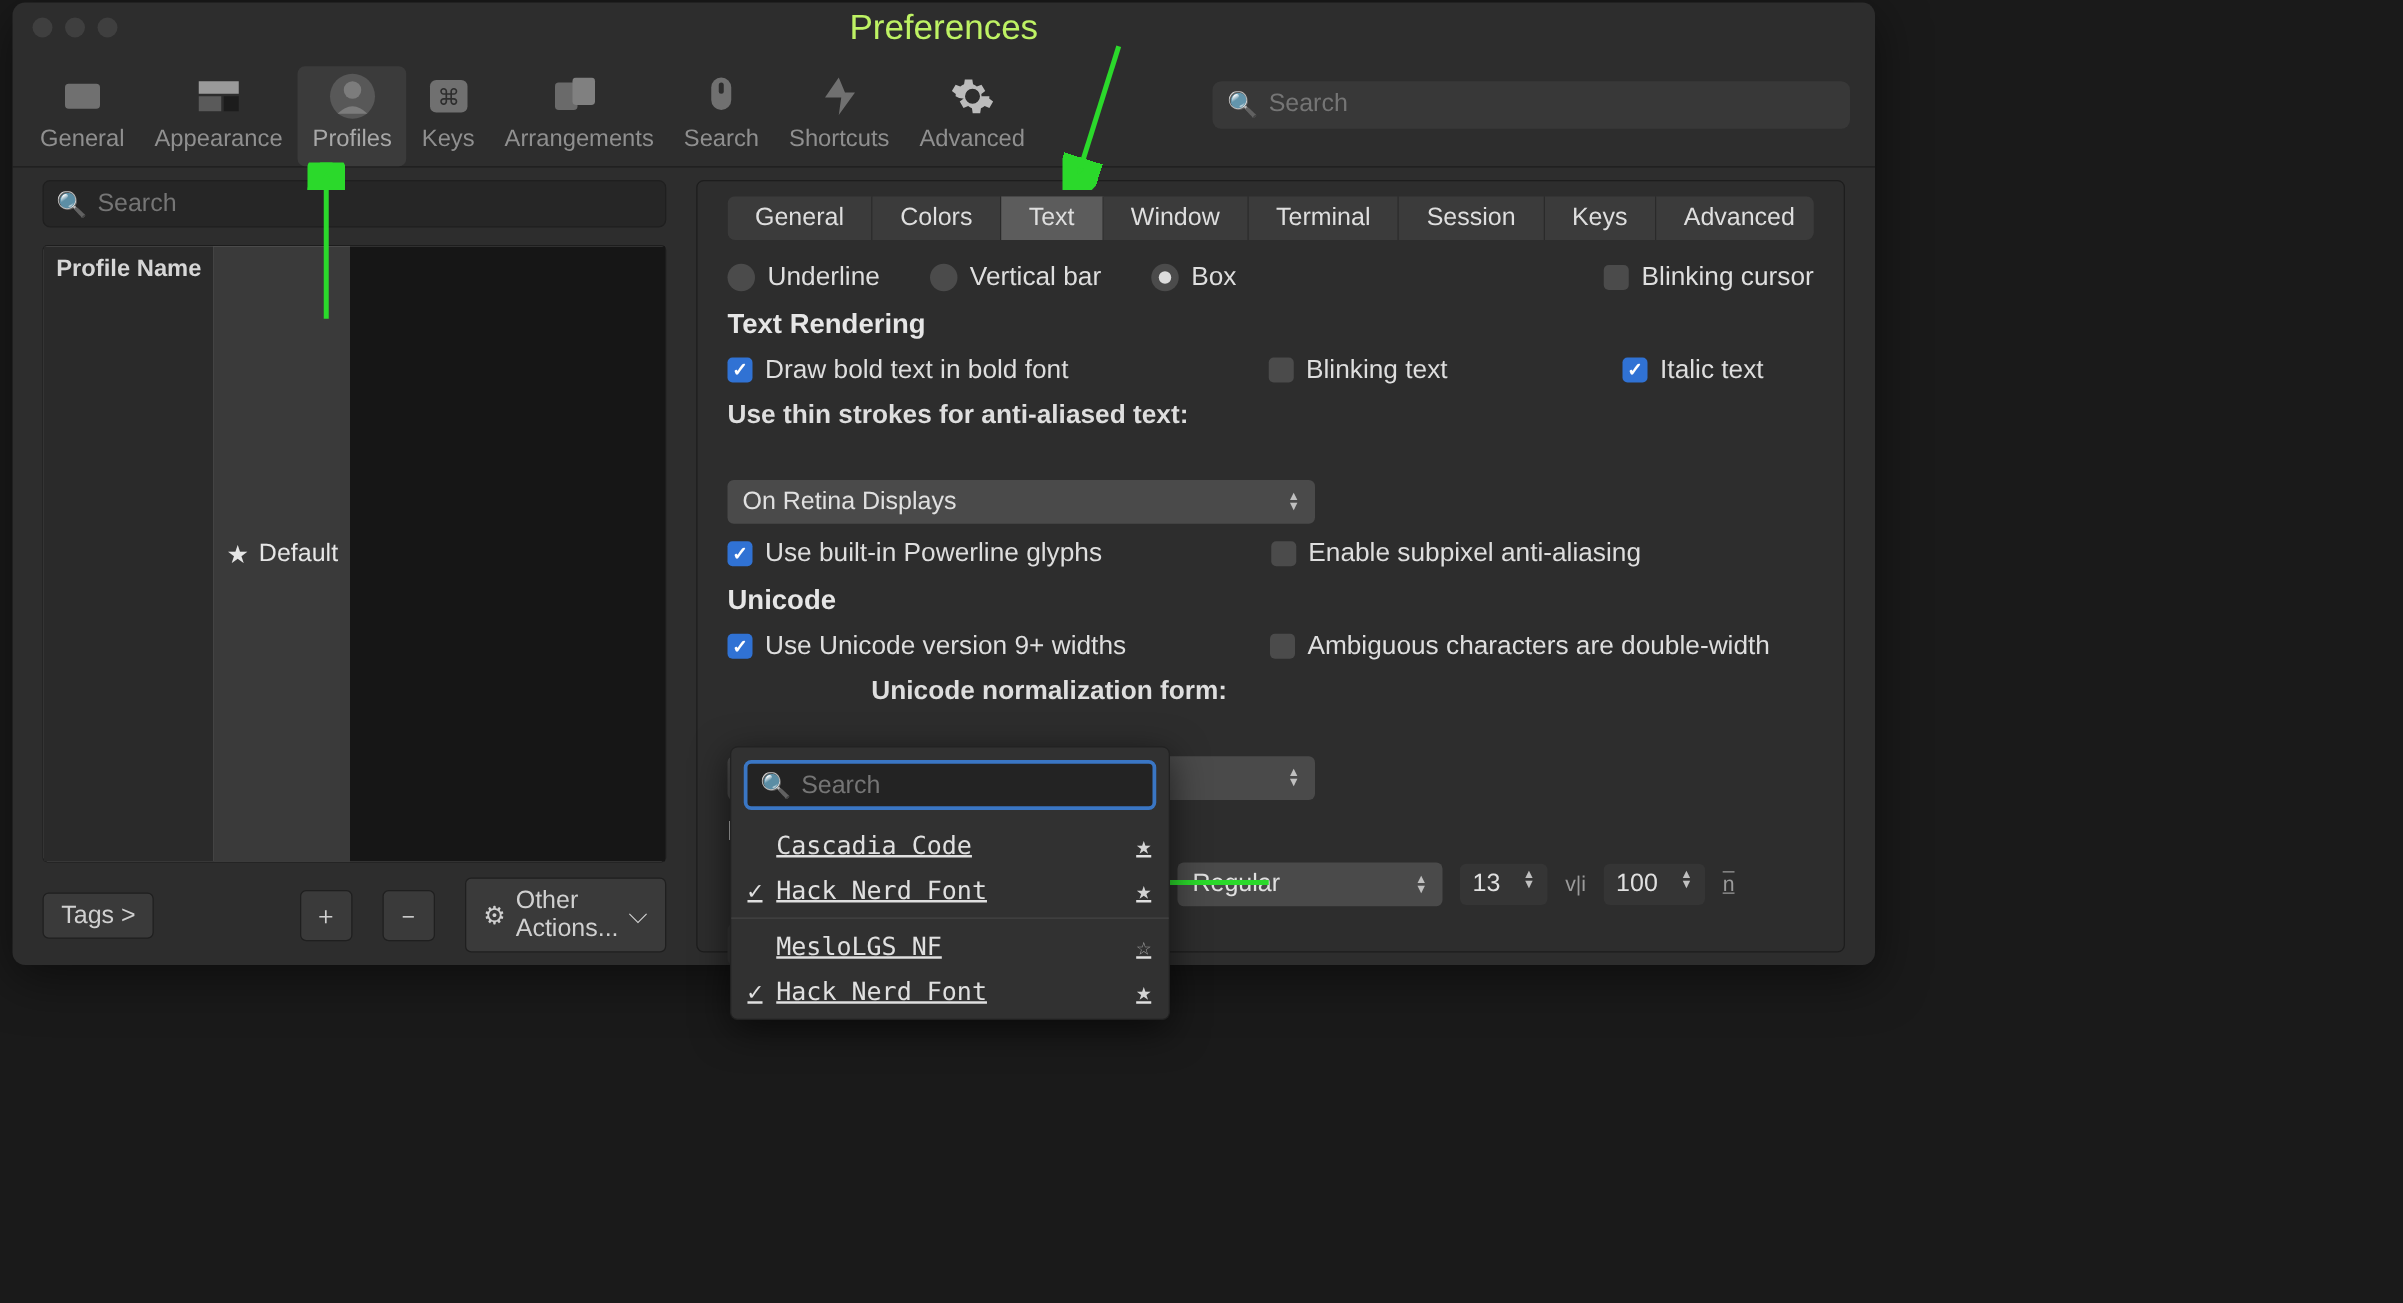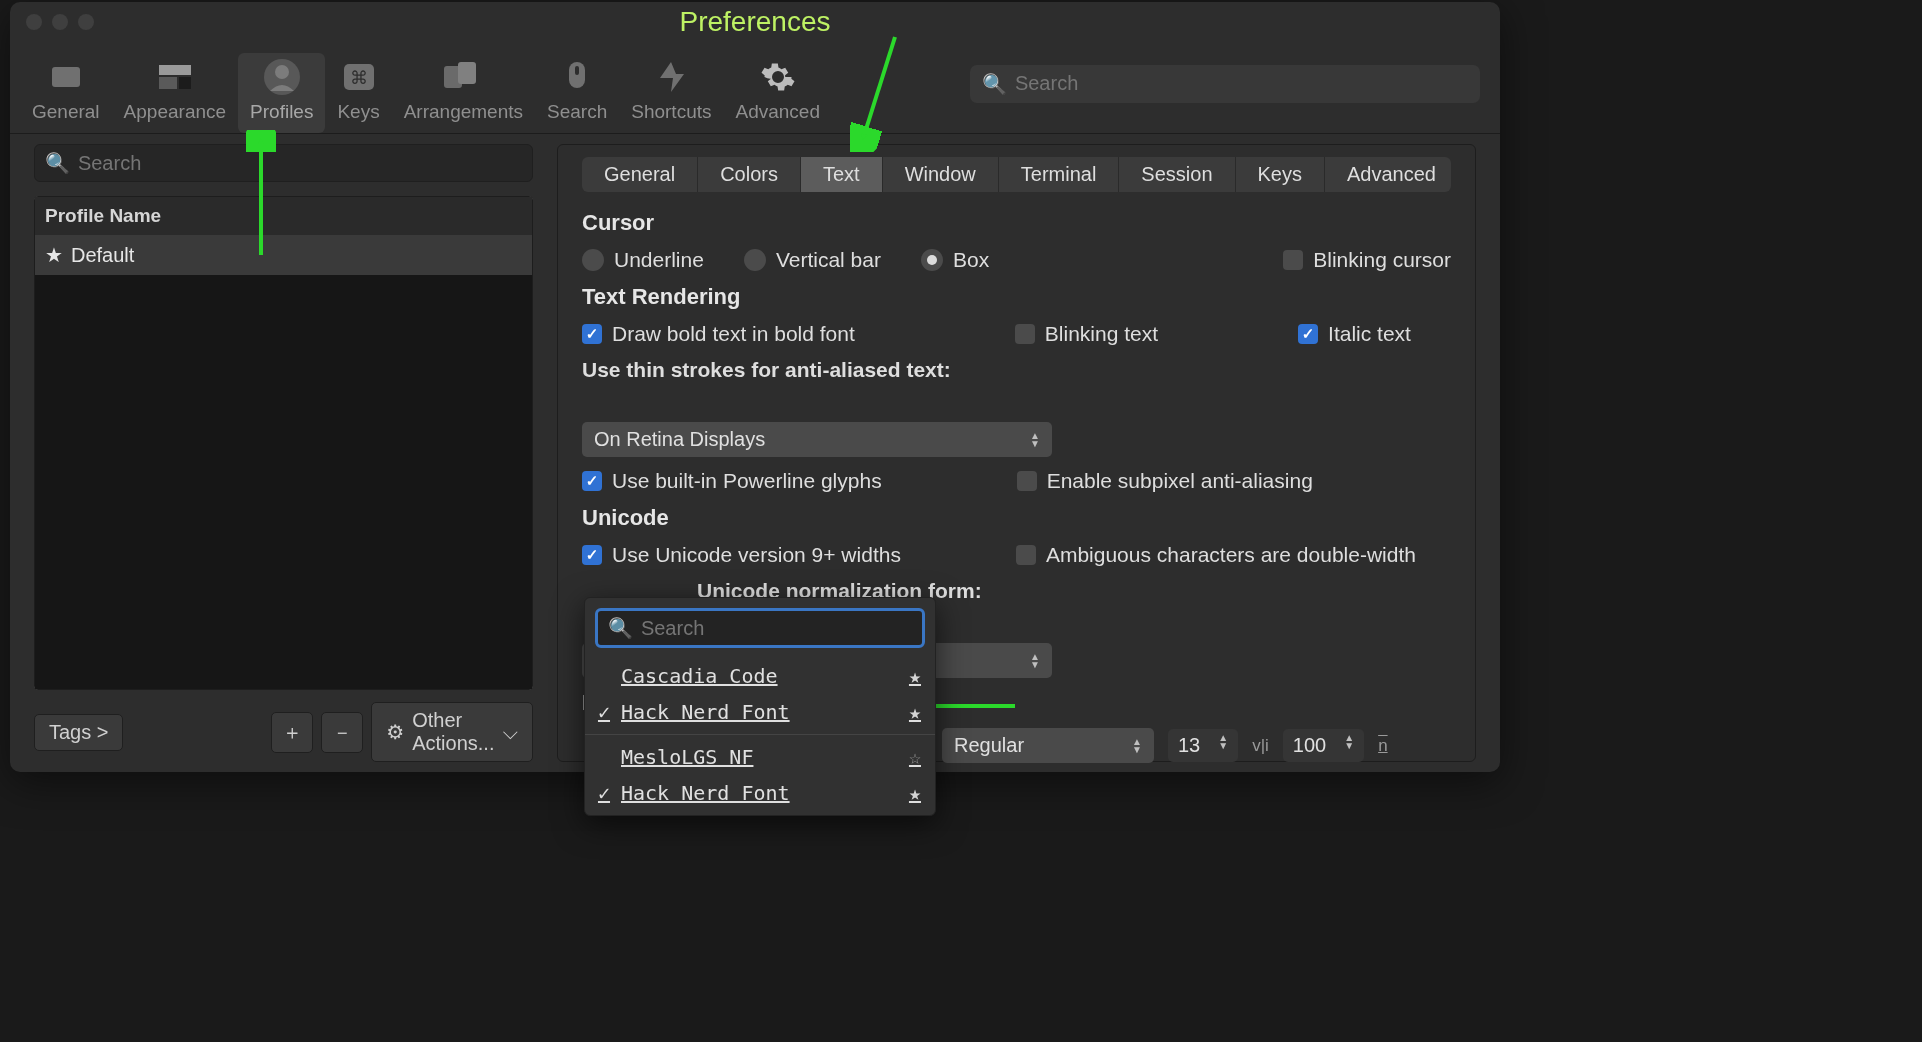--- a/index.html
+++ b/index.html
@@ -69,26 +69,26 @@
 }
 .body { display:flex; height: calc(100% - 132px); }
 .sidebar { width: 537px; padding: 10px 14px 10px 24px; display:flex; flex-direction:column;}
 .sb-search {
   height:38px; background:#262626; border:1px solid #1f1f1f; border-radius:6px;
   display:flex; align-items:center; padding:0 10px; margin-bottom:14px;
 }
 .sb-search input { background:transparent; border:none; outline:none; color:#bbb; font-size:20px; flex:1; margin-left:8px;}
 .profile-table {
   flex:1; border:1px solid #1d1d1d; background:#a3a3a3; border-radius:4px;
-  display:flex; flex-direction:column;
+  display:flex; flex-direction:row;
 }
 .pt-head { background:#2a2a2a; color:#d6d6d6; padding:8px 10px; font-size:19px; font-weight:600;}
 .pt-row { background:#3a3a3a; color:#e6e6e6; padding:8px 10px; display:flex; align-items:center; gap:8px;}
 .pt-body { flex:1; background:#161616;}
-.sb-bottom { display:flex; gap:8px; margin-top:12px; align-items:center;}
+.sb-bottom { display:flex; gap:24px; margin-top:12px; align-items:center;}
 .btn {
   background:#3a3a3a; border:1px solid #1f1f1f; color:#d0d0d0;
   padding:6px 14px; border-radius:5px; font-size:20px;
   display:flex; align-items:center; gap:8px;
 }
 .btn.small { padding:6px 10px; }
 .btn.wide { flex:1; justify-content:space-between;}
 
 .main { flex:1; padding: 10px 24px 10px 10px; overflow:hidden;}
 .panel { border:1px solid #1d1d1d; border-radius:6px; height:100%; padding:12px 24px; position:relative;}
@@ -285,21 +285,20 @@
             <div>Colors</div>
             <div class="active">Text</div>
             <div>Window</div>
             <div>Terminal</div>
             <div>Session</div>
             <div>Keys</div>
             <div>Advanced</div>
           </div>
         </div>
 
-        <div class="section-h">Cursor</div>
         <div class="row">
           <div class="radio">
               <div class="radio-dot"></div>
               <span>Underline</span>
             </div>
           <div class="radio">
               <div class="radio-dot"></div>
               <span>Vertical bar</span>
             </div>
           <div class="radio">

